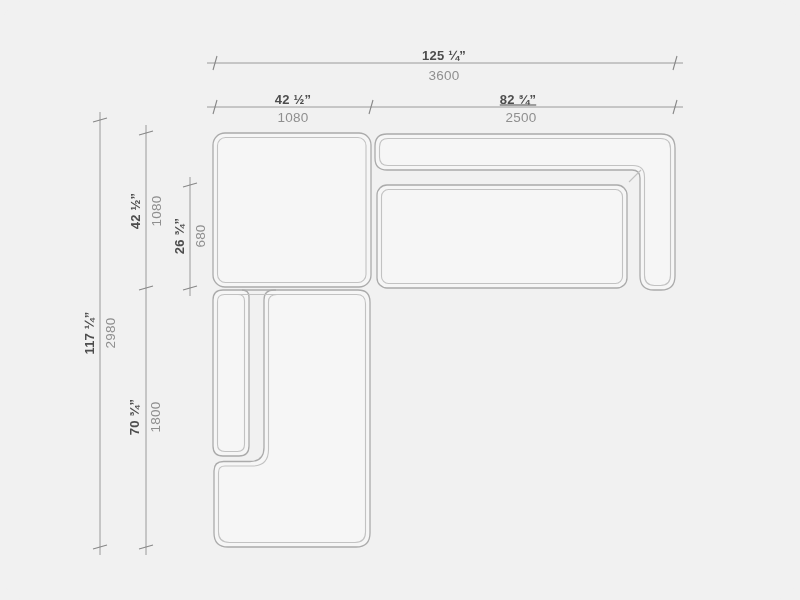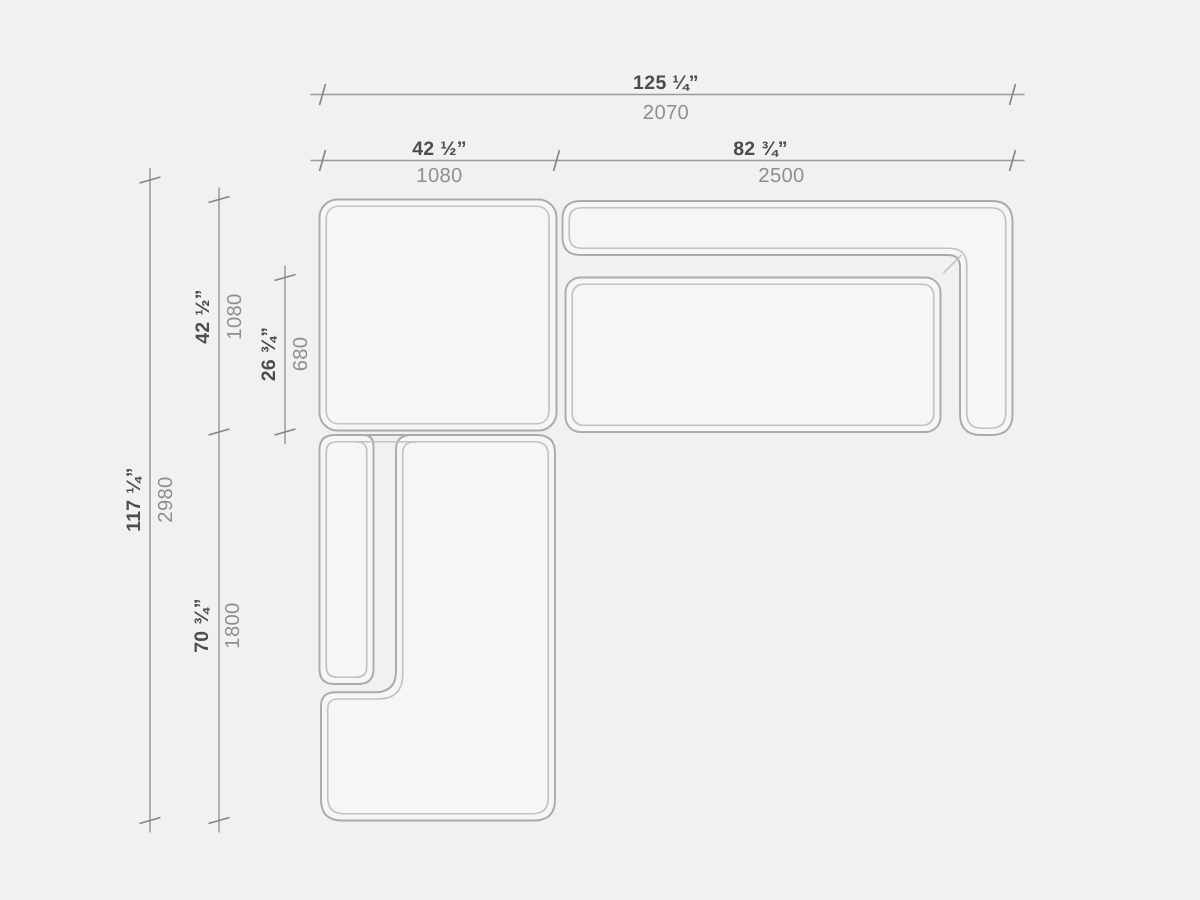--- a/index.html
+++ b/index.html
@@ -89,26 +89,26 @@
       <path class="outer-shape" d="M 274 290 H 358 Q 370 290 370 302 V 533 Q 370 547 356 547 H 228 Q 214 547 214 533 V 471 Q 214 461.5 223.5 461.5 H 250 Q 264 461.5 264 447.5 V 300 Q 264 290 274 290 Z"></path>
       <path class="inner-shape" d="M 277 294.5 H 356.5 Q 365.5 294.5 365.5 303.5 V 532 Q 365.5 542.5 355 542.5 H 229.5 Q 218.5 542.5 218.5 532 V 472.5 Q 218.5 466 225 466 H 252 Q 268.5 466 268.5 449.5 V 302 Q 268.5 294.5 277 294.5 Z"></path>
       <path class="outer-shape" d="M 223 290 H 242 Q 249 290 249 297 V 446 Q 249 456 239 456 H 223 Q 213 456 213 446 V 300 Q 213 290 223 290 Z"></path>
       <path class="inner-shape" d="M 224.5 294.5 H 238 Q 244.5 294.5 244.5 301 V 444.5 Q 244.5 451.5 237.5 451.5 H 225 Q 217.5 451.5 217.5 444.5 V 301.5 Q 217.5 294.5 224.5 294.5 Z"></path>
       <line class="outer-shape" x1="242" y1="290" x2="276" y2="290"></line>
       <line class="inner-shape" x1="238" y1="294.5" x2="278" y2="294.5"></line>
     </g>
   </svg>
 
   <div class="dim-label h-label dim-in" style="left:444px;top:55px;">125 ¼”</div>
-  <div class="dim-label h-label dim-mm" style="left:444px;top:75px;">2070</div>
+  <div class="dim-label h-label dim-mm" style="left:444px;top:75px;">3600</div>
 
   <div class="dim-label h-label dim-in" style="left:293px;top:99px;">42 ½”</div>
   <div class="dim-label h-label dim-mm" style="left:293px;top:117px;">1080</div>
 
-  <div class="dim-label h-label dim-in" style="left:507px;top:99px;">82 ¾”</div>
+  <div class="dim-label h-label dim-in" style="left:518px;top:99px;text-decoration:underline;">82 ¾”</div>
   <div class="dim-label h-label dim-mm" style="left:521px;top:117px;">2500</div>
 
   <div class="dim-label v-label dim-in" style="left:89px;top:333px;">117 ¼”</div>
   <div class="dim-label v-label dim-mm" style="left:110px;top:333px;">2980</div>
 
   <div class="dim-label v-label dim-in" style="left:135px;top:211px;">42 ½”</div>
   <div class="dim-label v-label dim-mm" style="left:156px;top:211px;">1080</div>
 
   <div class="dim-label v-label dim-in" style="left:179px;top:236px;">26 ¾”</div>
   <div class="dim-label v-label dim-mm" style="left:200px;top:236px;">680</div>

